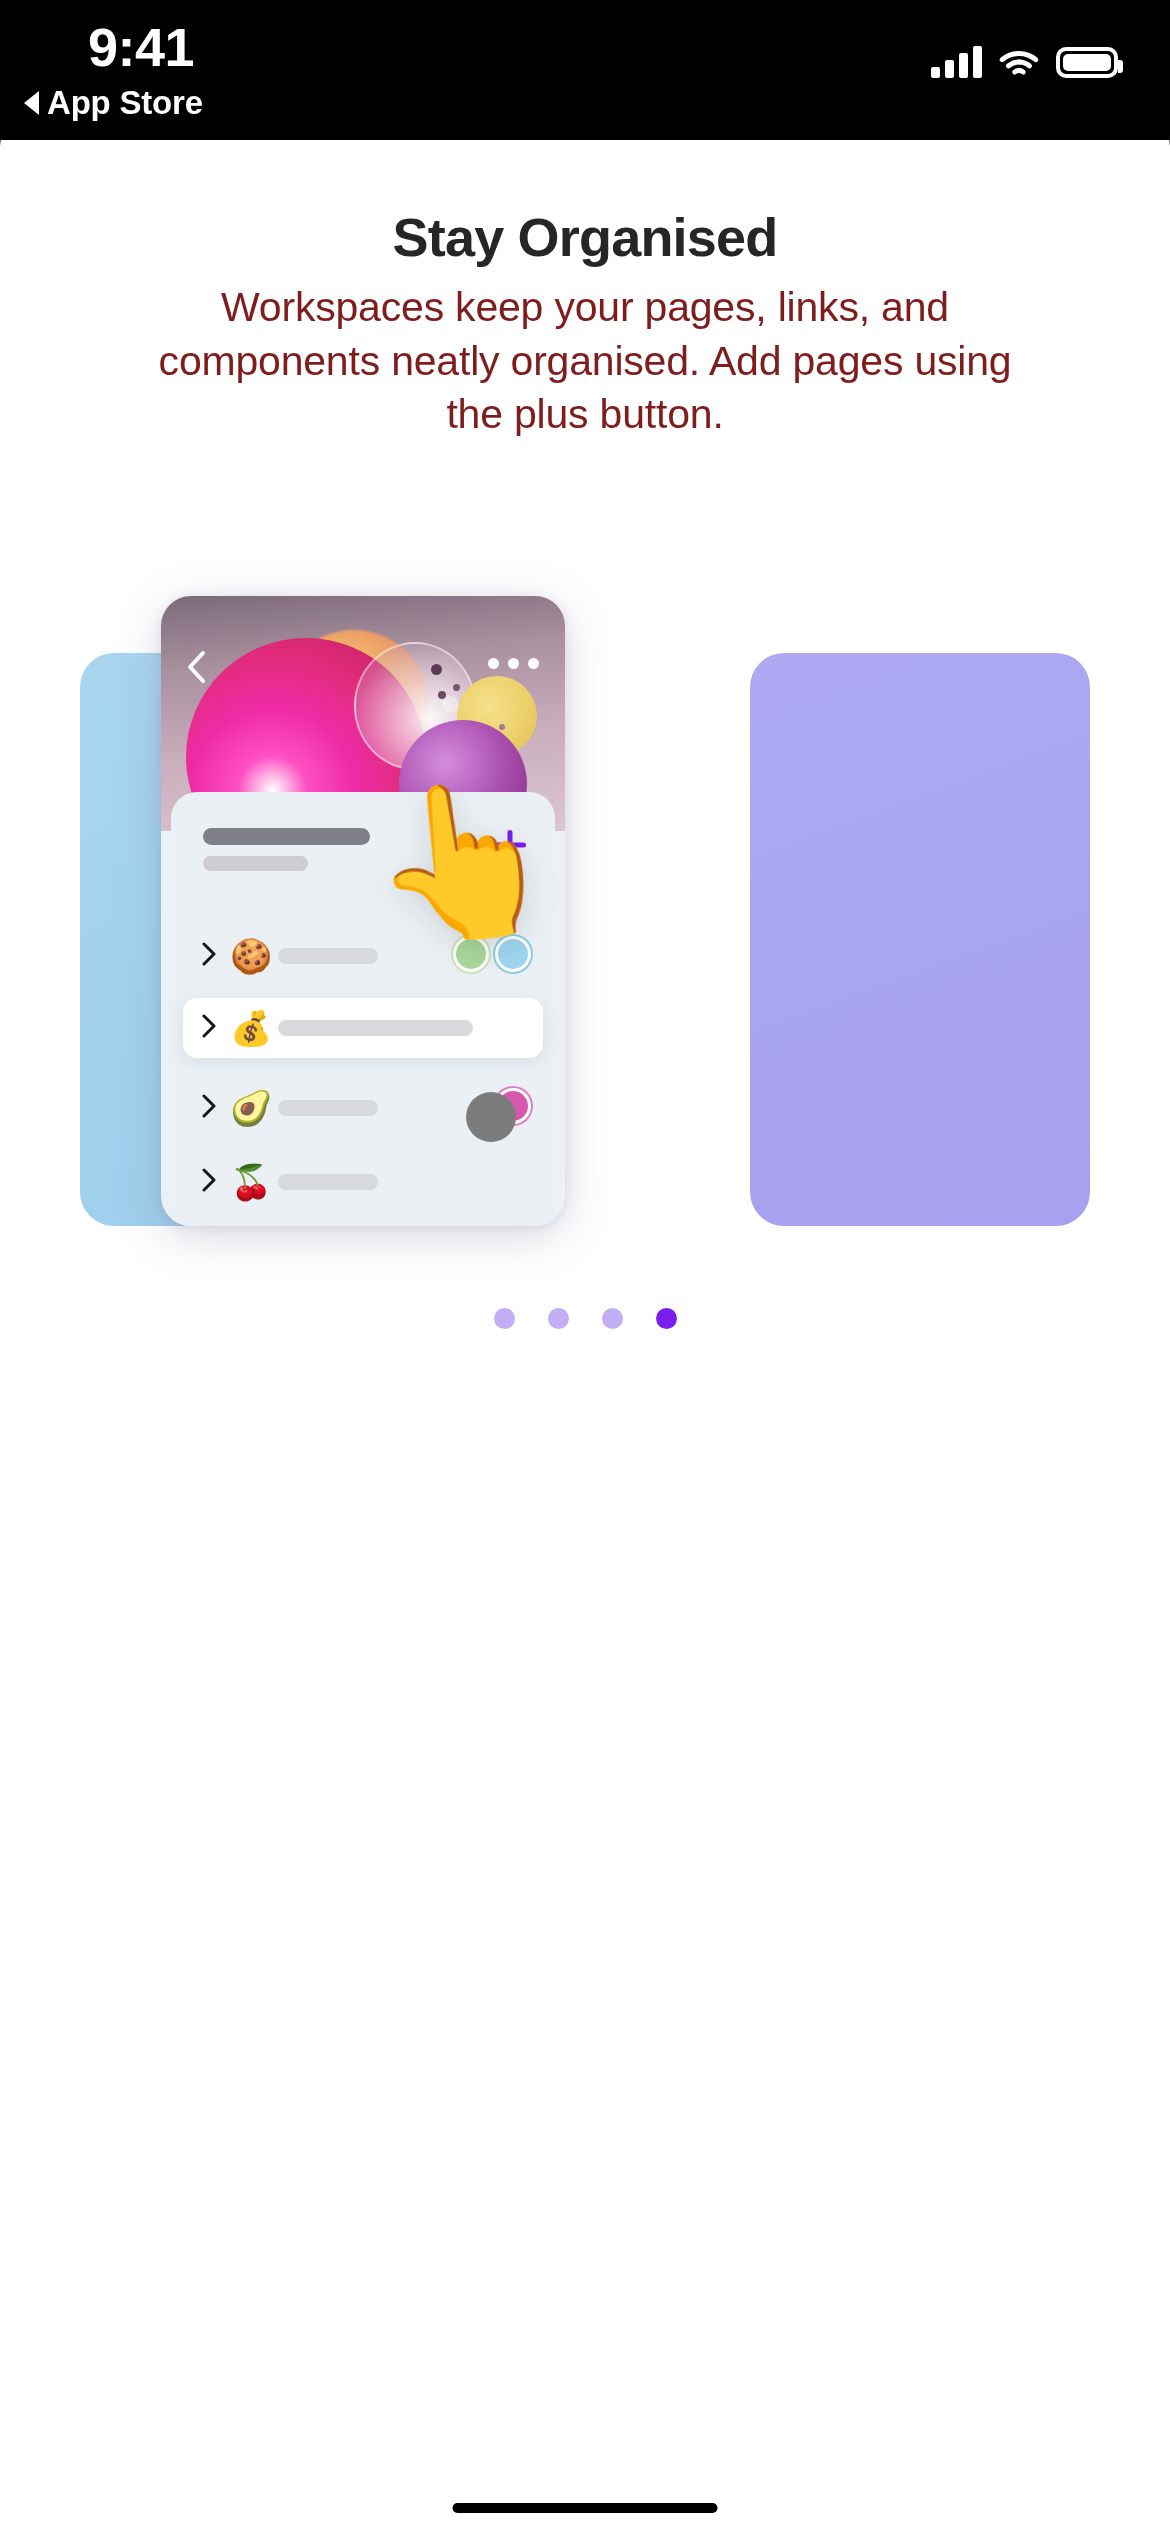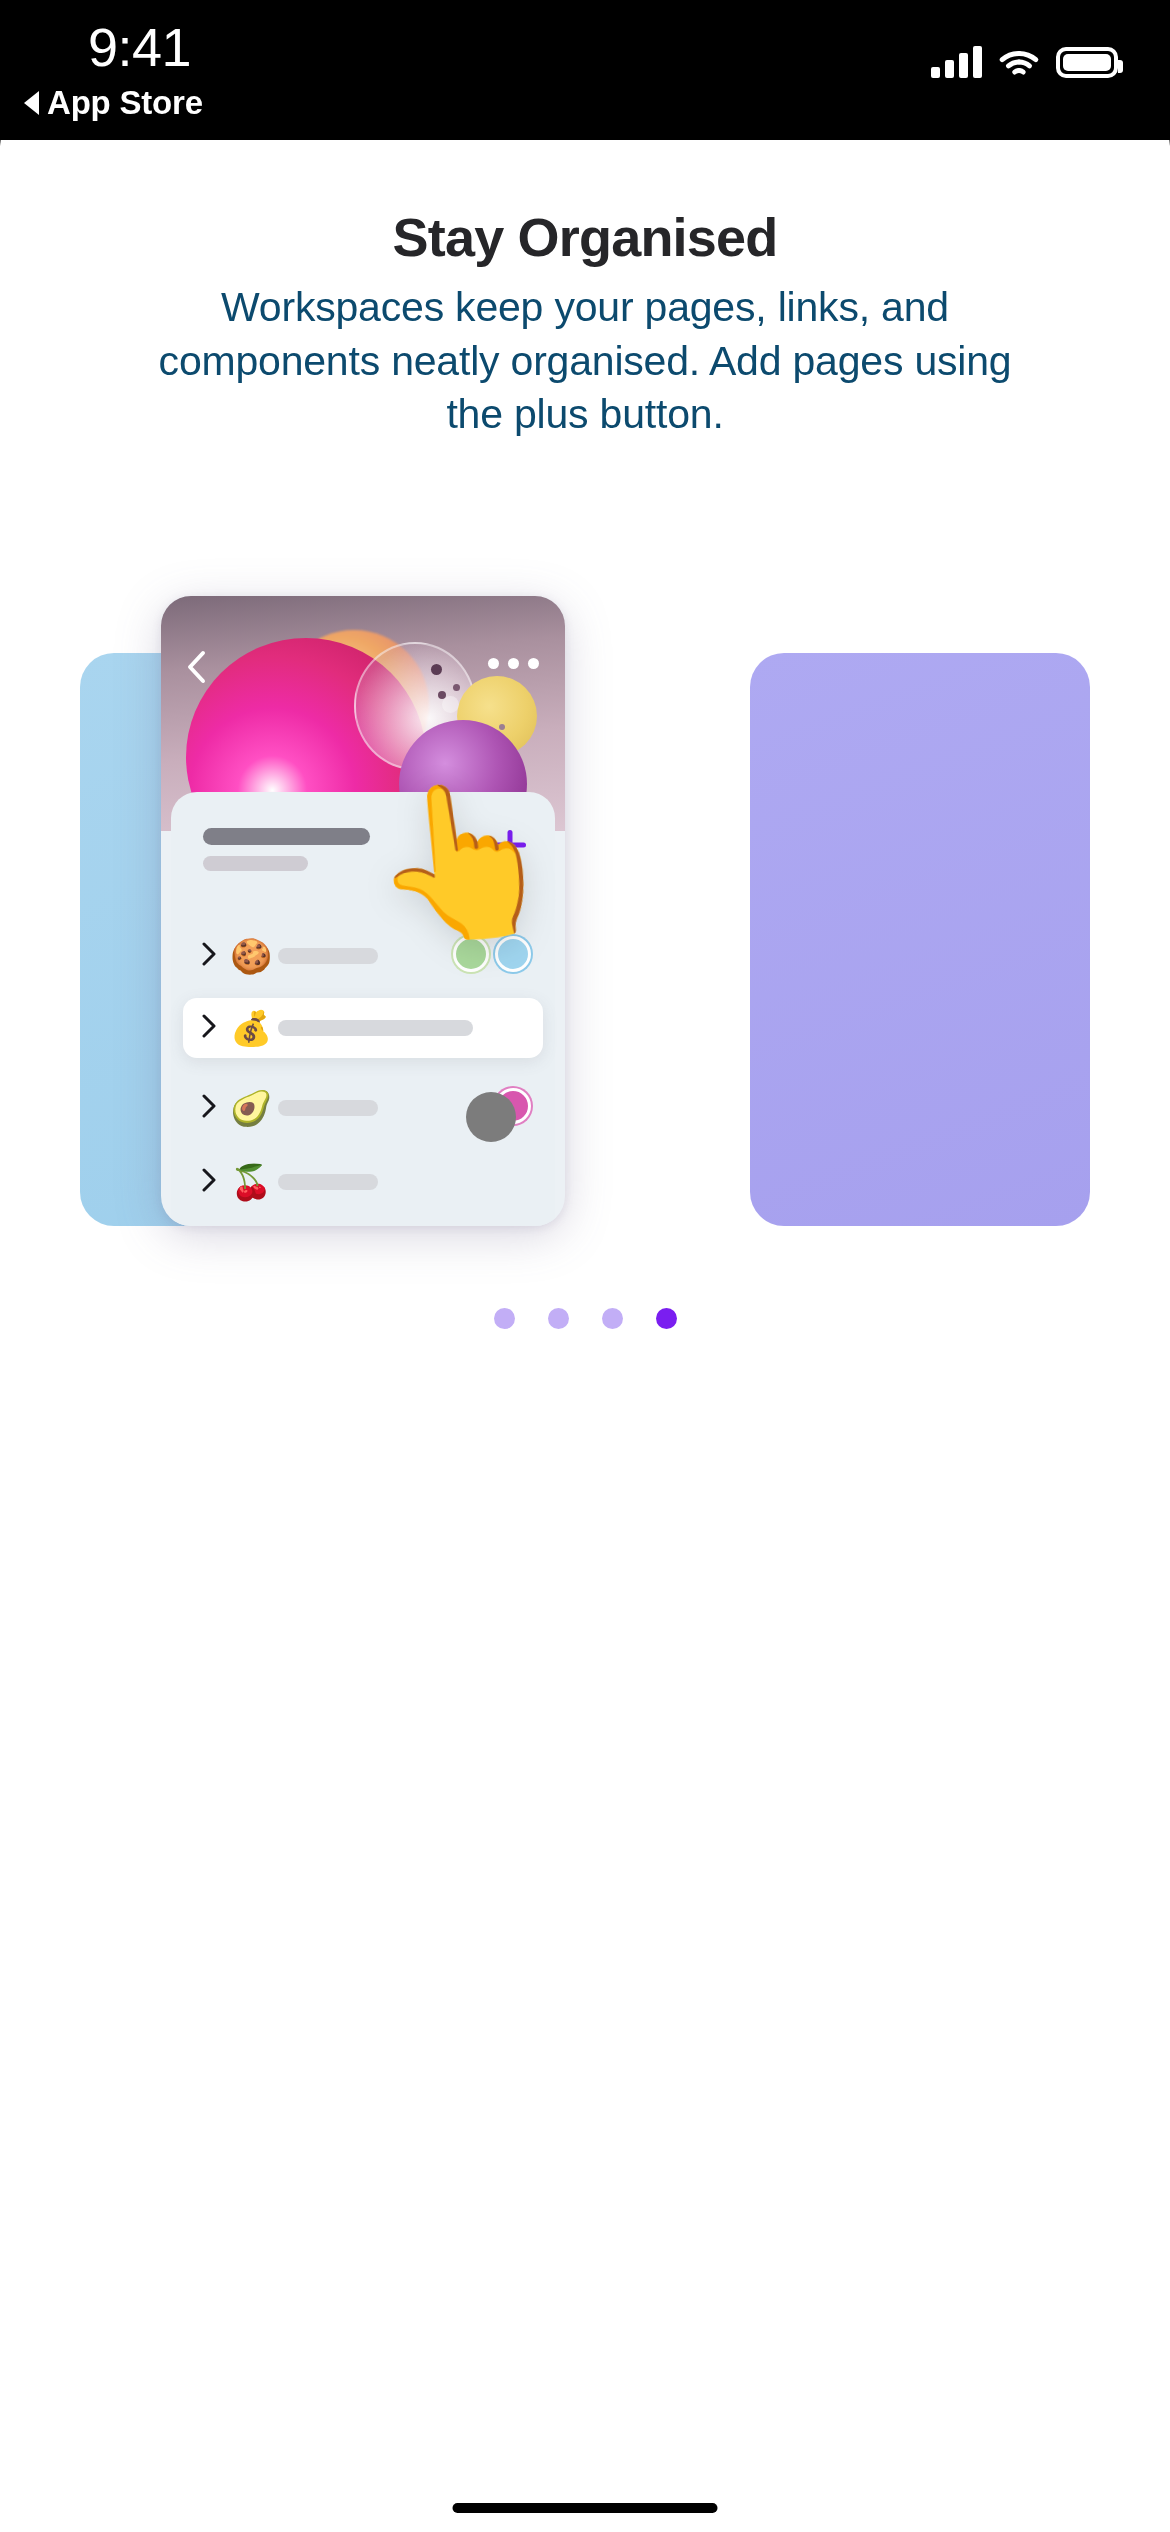--- a/index.html
+++ b/index.html
@@ -12,21 +12,21 @@
     position:relative;
   }
 
   
   .statusbar{
     position:absolute; top:0; left:0; width:1170px; height:140px;
     background:#000; z-index:40;
   }
   .sb-time{
     position:absolute; left:88px; top:16px;
-    font-size:54px; font-weight:400; color:#fff;
+    font-size:54px; font-weight:700; color:#fff;
     letter-spacing:-0.5px;
     text-align:center;
   }
   .sb-back{
     position:absolute; left:24px; top:84px;
     display:flex; align-items:center; gap:8px;
     font-size:33px; font-weight:700; color:#fff;
     letter-spacing:-0.2px;
   }
   .sb-back-caret{
@@ -69,21 +69,21 @@
   }
 
   
   .headline{
     position:absolute; top:100px; left:0; width:1170px;
     text-align:center; font-size:54px; font-weight:700; color:#262629;
     letter-spacing:-0.8px;
   }
   .subcopy{
     position:absolute; top:175px; left:135px; width:900px;
-    text-align:center; font-size:41px; font-weight:400; color:#0c4a6e;
+    text-align:center; font-size:41px; font-weight:400; color:#7f1d1d;
     line-height:1.31; letter-spacing:-0.2px;
   }
 
   
   .illus{
     position:absolute; top:490px; left:0; width:1170px; height:660px;
   }
   .card-blue{
     position:absolute; left:80px; top:57px; width:340px; height:573px;
     background:linear-gradient(160deg,#A9D5EF 0%,#9ECFEC 100%);

